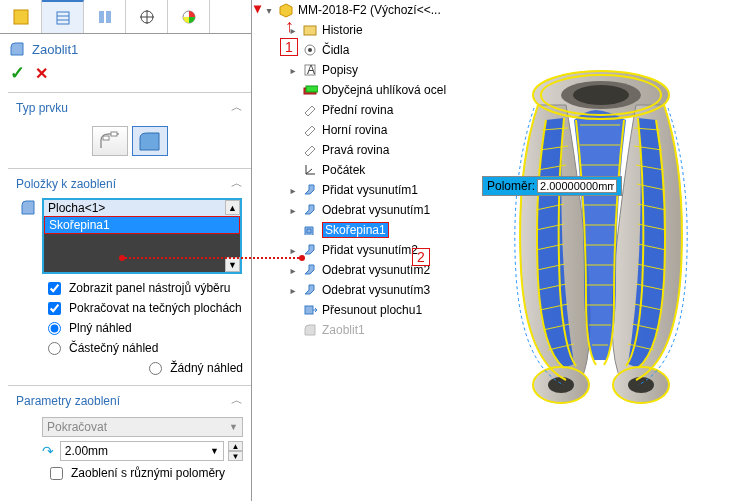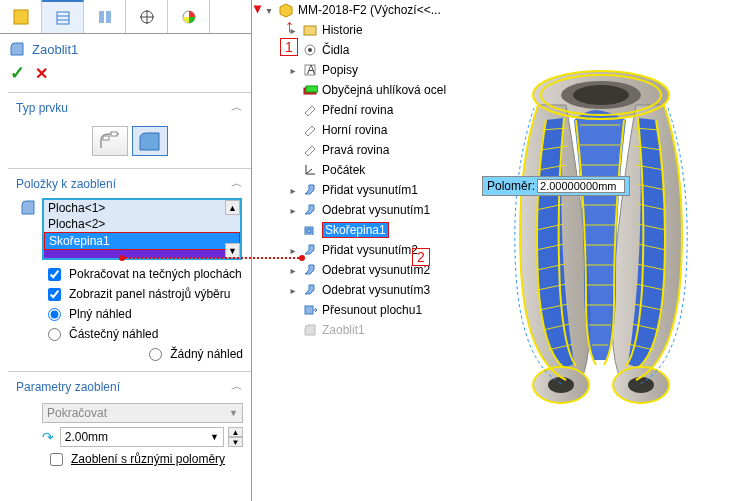--- a/index.html
+++ b/index.html
@@ -13,21 +13,21 @@
   .ok-cancel { padding: 2px 8px 8px 10px; display: flex; gap: 10px; align-items: center; }
   .ok-cancel .ok { color: #1a9c1a; font-size: 18px; font-weight: bold; cursor: pointer; }
   .ok-cancel .cancel { color: #d11; font-size: 16px; font-weight: bold; cursor: pointer; }
   .section { border-top: 1px solid #ccc; margin-left: 8px; }
   .section-hdr { display: flex; justify-content: space-between; align-items: center; padding: 6px 8px; color: #2f6fb7; font-size: 12px; cursor: pointer; }
   .chev { color: #666; font-size: 12px; }
   .type-btns { display: flex; gap: 4px; justify-content: center; padding: 4px 0 12px 0; }
   .type-btn { width: 36px; height: 30px; border: 1px solid #bbb; background: linear-gradient(#fff,#eaeaea); display:flex; align-items:center; justify-content:center; cursor: pointer; }
   .type-btn.active { border: 1px solid #3a7cc9; background: #dce8f7; }
   .list-wrap { padding: 0 8px 4px 34px; }
-  .sel-list { border: 2px solid #29a8df; background: #6d28d9; height: 62px; width: 200px; overflow: hidden; position: relative; }
+  .sel-list { border: 2px solid #29a8df; background: #404040; height: 76px; width: 200px; overflow: hidden; position: relative; }
   .sel-list .item { padding: 1px 4px; font-size: 12px; color: #000; background: #dce8f7; }
   .sel-list .item.highlight { background: #1e90ff; color: #fff; border: 1px solid #d11; }
   .sel-list .scroll-up, .sel-list .scroll-dn { position:absolute; right:0; width:15px; height:15px; background:#eee; border:1px solid #bbb; display:flex; align-items:center; justify-content:center; font-size:9px; cursor:pointer;}
   .sel-list .scroll-up{top:0;} .sel-list .scroll-dn{bottom:0;}
   .opt-row { padding: 3px 8px 3px 40px; display: flex; align-items: center; gap: 4px; }
   .opt-row input[type=checkbox], .opt-row input[type=radio] { margin:0 4px 0 0; }
   .param-row { padding: 2px 8px 2px 34px; display:flex; align-items: center; gap:4px;}
   .combo { flex:1; height:20px; border:1px solid #bbb; background:#eee; padding:0 4px; display:flex; align-items:center; justify-content:space-between; color:#888;}
   .combo.enabled { background:#fff; color:#000; }
   .spin { display:flex; flex-direction:column;}
@@ -46,22 +46,22 @@
   .tree-row.grey .lbl { color:#aaa;}
   .callout-1 { position:absolute; top:0; left:0; color:#d11; font-weight:bold; font-size:14px; }
   .callout-1-box { position:absolute; top:38px; left:28px; color:#d11; border:1px solid #d11; padding:0 4px; font-size:14px;}
   .arrow-up { position:absolute; top:16px; left:33px; color:#d11; font-size:18px; font-weight:bold;}
   .callout-2 { position:absolute; top:248px; left:160px; color:#d11; border:1px solid #d11; padding:0 4px; font-size:14px;}
   .redline { position:absolute; top:257px; left:-130px; width:180px; border-top:2px dotted #d11; }
   .redline::before, .redline::after{ content:""; position:absolute; width:6px; height:6px; background:#d11; border-radius:50%; top:-4px;}
   .redline::before{left:-3px;} .redline::after{right:-3px;}
 
   .viewport { position:absolute; top:50px; right:4px; width:300px; height:370px; }
-  .tooltip { position:absolute; top:176px; left:230px; background:#7dd3fc; border:1px solid #888; padding:2px 4px; display:flex; align-items:center; gap:2px; font-size:11px; z-index:5;}
-  .tooltip input { width:88px; height:14px; font-size:11px; border:1px solid #888; padding:0 2px;}
+  .tooltip { position:absolute; top:176px; left:230px; background:#0ea5e9; border:1px solid #888; padding:2px 4px; display:flex; align-items:center; gap:2px; font-size:11px; z-index:5;}
+  .tooltip input { width:80px; height:14px; font-size:11px; border:1px solid #888; padding:0 2px;}
 
   svg.part { width:100%; height:100%; }
 </style>
 </head>
 <body>
 
 <div class="left-panel">
   <div class="tabbar">
     <div class="tab">
         <svg width="18" height="18">
@@ -134,33 +134,32 @@
     <div class="section-hdr">
       <span>Položky k zaoblení</span>
       <span class="chev">︿</span>
     </div>
     <div class="list-wrap" style="position:relative;">
       <svg width="20" height="20" style="position:absolute; left:10px; top:0;">
           <path d="M4 16 L4 7 Q4 3 8 3 L16 3 L16 16 Z" fill="#8fb6e4" stroke="#3a7cc9"></path>
         </svg>
       <div class="sel-list">
         <div class="item">Plocha&lt;1&gt;</div>
-        <div class="item">Plocha&lt;2&gt;</div>
         <div class="item highlight">Skořepina1</div>
         <div class="scroll-up">▲</div>
         <div class="scroll-dn">▼</div>
       </div>
     </div>
     <div class="opt-row">
       <input type="checkbox" checked="" style="">
-      <span>Pokračovat na tečných plochách</span>
+      <span>Zobrazit panel nástrojů výběru</span>
     </div>
     <div class="opt-row">
       <input type="checkbox" checked="" style="">
-      <span>Zobrazit panel nástrojů výběru</span>
+      <span>Pokračovat na tečných plochách</span>
     </div>
     <div class="opt-row">
       <input type="radio" name="pv" checked="" style="">
       <span>Plný náhled</span>
     </div>
     <div class="opt-row">
       <input type="radio" name="pv" style="">
       <span>Částečný náhled</span>
     </div>
     <div class="opt-row" style="padding-bottom:10px;justify-content:flex-end;">
@@ -184,21 +183,21 @@
       <span class="radius-icon">↷</span>
       <div class="combo enabled">
         <span>2.00mm</span>
         <span style="font-size:9px;">▼</span>
       </div>
       <div class="spin">
         <div>▲</div>
         <div>▼</div>
       </div>
     </div>
-    <div class="opt-row" style="padding-left:42px;text-decoration:underline;">
+    <div class="opt-row" style="padding-left:42px;">
       <input type="checkbox" style="">
       <span>Zaoblení s různými poloměry</span>
     </div>
   </div>
 </div>
 
 <div class="right-panel">
   <div class="callout-1" style="top:0; left:2px;">▾</div>
   <div class="arrow-up">↑</div>
   <div class="callout-1-box">1</div>

